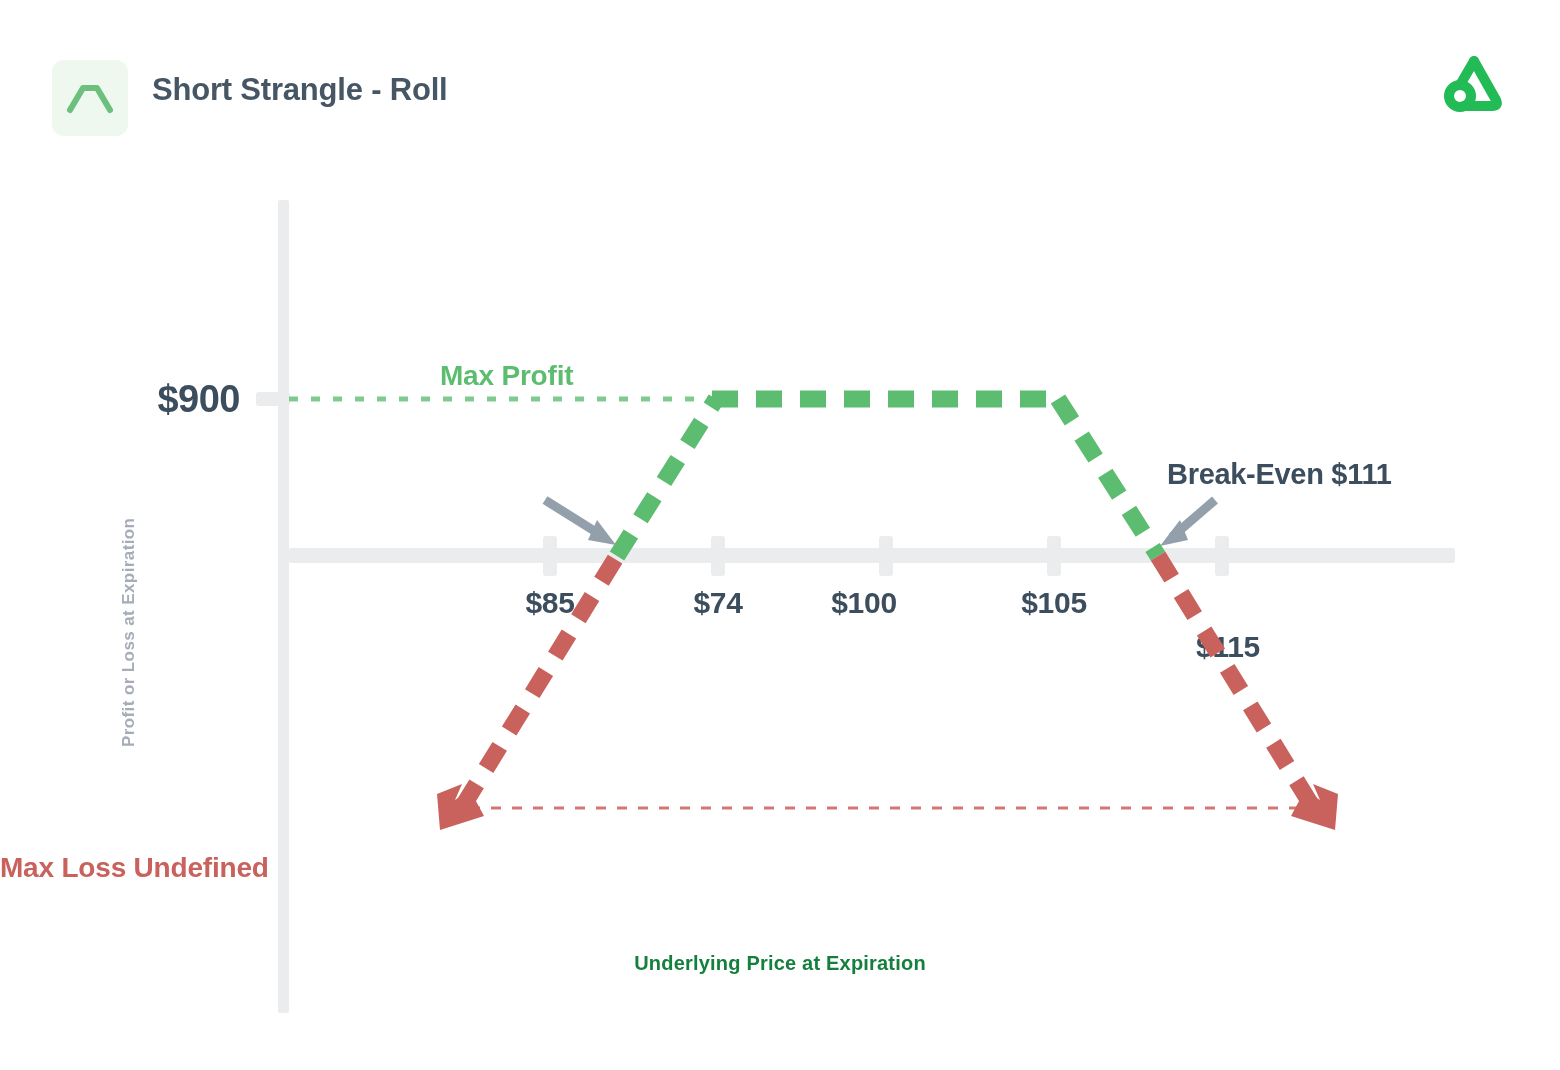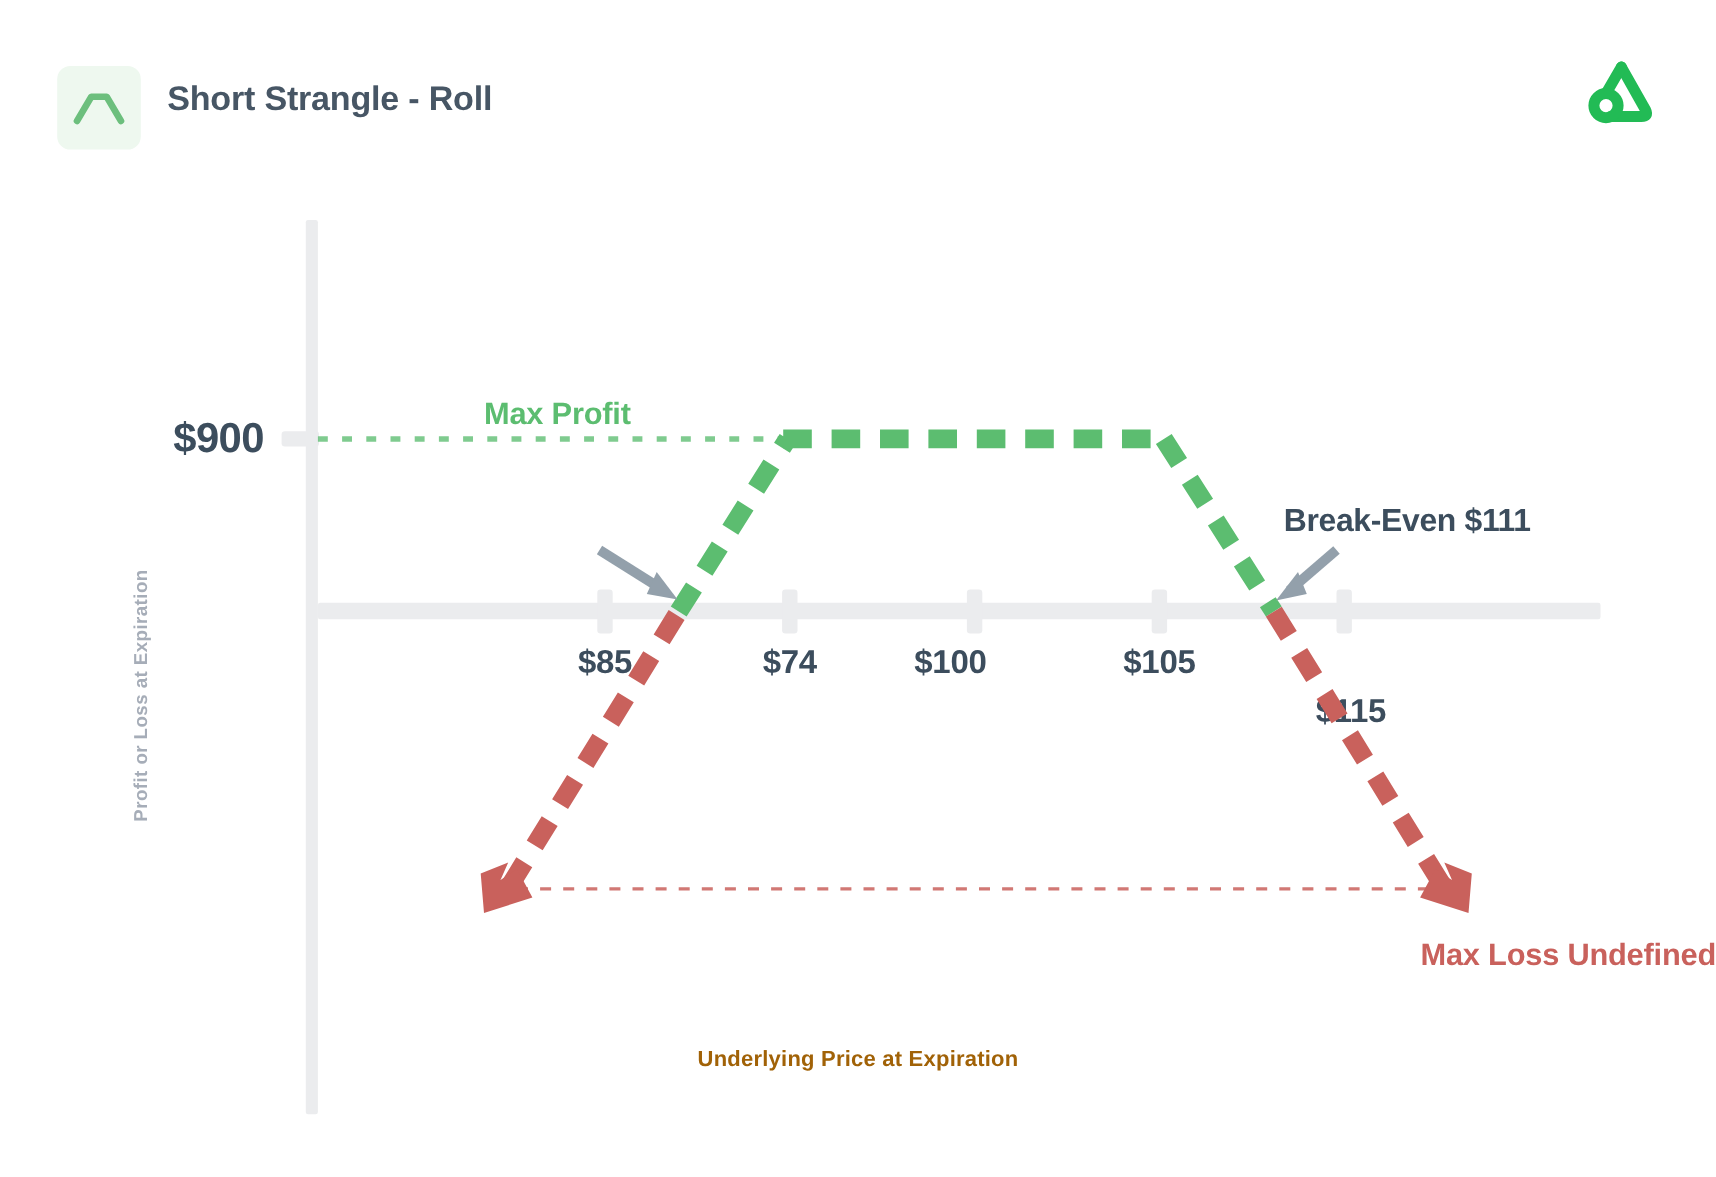--- a/index.html
+++ b/index.html
@@ -136,41 +136,41 @@
     white-space: nowrap;
   }
   #x-axis-title {
     position: absolute;
     left: 0;
     top: 952px;
     width: 1560px;
     text-align: center;
     font-size: 20px;
     font-weight: bold;
-    color: #a16207;
+    color: #15803d;
     letter-spacing: 0.2px;
   }
 
   
   #max-profit-label {
     position: absolute;
     left: 440px;
     top: 360px;
     font-size: 28px;
     font-weight: bold;
     color: #5cbd70;
     letter-spacing: -0.2px;
     white-space: nowrap;
   }
   #max-loss-label {
     position: absolute;
     left: 0;
     top: 852px;
     width: 1560px;
-    text-align: right;
+    text-align: left;
     font-size: 28px;
     font-weight: bold;
     color: #c9615c;
     letter-spacing: -0.2px;
   }
   #breakeven-left-label {
     position: absolute;
     left: 334px;
     top: 458px;
     font-size: 29px;

